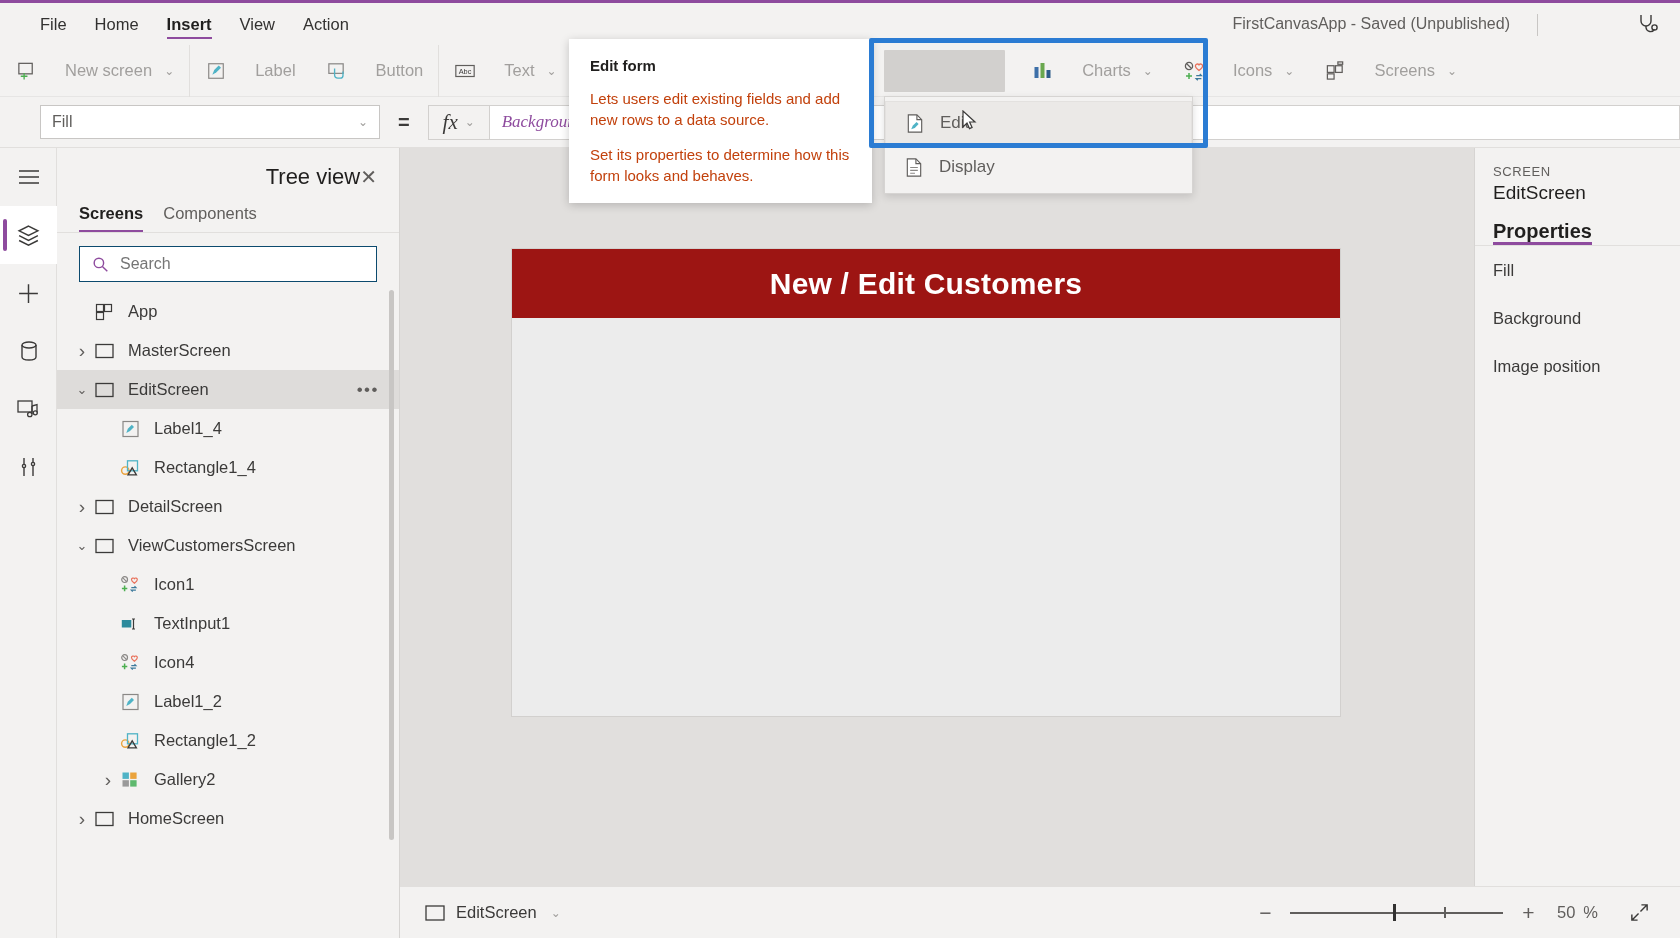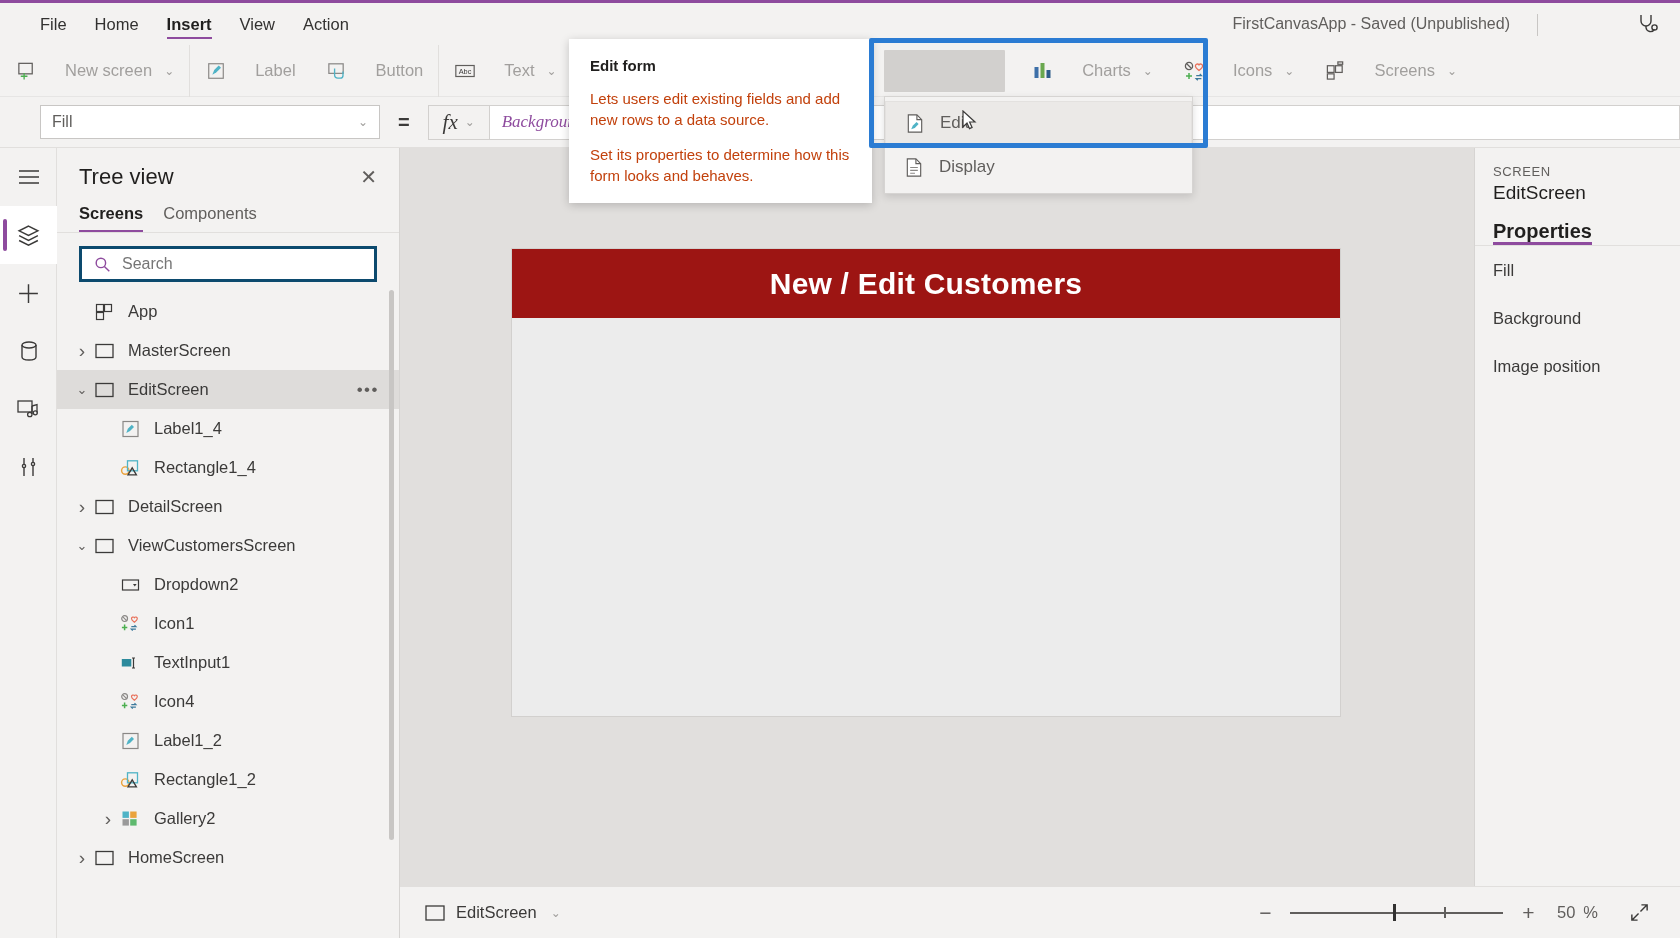--- a/index.html
+++ b/index.html
@@ -138,39 +138,39 @@
     content: ''; position: absolute; left: 3px; top: 13px; width: 4px; height: 32px;
     background: #8e4b9e; border-radius: 2px;
   }
 
   
   .treeview {
     position: absolute; top: 148px; left: 57px; width: 343px; height: 790px;
     background: #f3f2f1; border-right: 1px solid #d6d4d2;
   }
   .tv-head {
-    display: flex; align-items: center; justify-content: space-between;
+    display: flex; align-items: center; justify-content: flex-end;
     padding: 16px 22px 6px 22px;
   }
   .tv-title { font-size: 22px; color: #201f1e; }
   .tv-close { font-size: 20px; color: #605e5c; cursor: pointer; line-height: 1; }
   .tv-tabs { display: flex; gap: 20px; padding: 8px 22px 0 22px; border-bottom: 1px solid #e1dfdd; }
   .tv-tab {
     position: relative; font-size: 16.5px; color: #605e5c;
     padding-bottom: 9px; cursor: pointer;
   }
   .tv-tab.active { color: #201f1e; font-weight: bold; }
   .tv-tab.active::after {
     content: ''; position: absolute; left: 0; right: 0; bottom: 0;
     height: 2.5px; background: #8e4b9e;
   }
   .tv-search-wrap { padding: 13px 22px 10px 22px; }
   .tv-search {
     display: flex; align-items: center; gap: 11px; height: 36px;
-    background: #ffffff; border: 3px solid #0c4a6e; padding: 0 12px;
+    background: #ffffff; border: 1px solid #0c4a6e; padding: 0 12px;
   }
   .tv-search input {
     border: none; outline: none; font-size: 16px; color: #605e5c;
     background: transparent; width: 100%; font-family: "Liberation Sans", sans-serif;
   }
   .tv-list { position: relative; height: 604px; overflow: hidden; }
   .tv-row {
     display: flex; align-items: center; height: 39px; cursor: pointer;
     padding-right: 14px; font-size: 16.5px; color: #3b3a39; position: relative;
   }
@@ -586,30 +586,20 @@
             <svg width="22" height="20" viewBox="0 0 22 20">
               <rect x="2" y="3.5" width="17" height="13" fill="none" stroke="#3b3a39" stroke-width="1.3"></rect>
             </svg>
           </span>
           <span>ViewCustomersScreen</span>
         </div>
         <div class="tv-row" style="padding-left: 40px;">
           <span class="tv-chev">&nbsp;</span>
           <span class="tv-ico">
             <svg width="22" height="20" viewBox="0 0 22 20">
-              <rect x="2.5" y="5" width="16" height="10" fill="none" stroke="#3b3a39" stroke-width="1.2"></rect>
-              <path d="M13 9l1.8 2.4L16.6 9z" fill="#3b3a39"></path>
-            </svg>
-          </span>
-          <span>Dropdown2</span>
-        </div>
-        <div class="tv-row" style="padding-left: 40px;">
-          <span class="tv-chev">&nbsp;</span>
-          <span class="tv-ico">
-            <svg width="22" height="20" viewBox="0 0 22 20">
               <circle cx="4.6" cy="4.6" r="2.9" fill="none" stroke="#8a8886" stroke-width="1.2"></circle>
               <path d="M2.6 2.6l4 4" stroke="#8a8886" stroke-width="1.2"></path>
               <path d="M14.4 8.2c-2.1-1.6-2.9-2.5-2.9-3.5a1.6 1.6 0 0 1 2.9-1 1.6 1.6 0 0 1 2.9 1c0 1-.8 1.9-2.9 3.5z" fill="none" stroke="#e8705a" stroke-width="1.2"></path>
               <path d="M4.6 10.6v5.6M1.9 13.4h5.4" stroke="#4caf50" stroke-width="1.5"></path>
               <path d="M11.3 12.6h4.6l-1.4-1.4M15.9 15.2h-4.6l1.4 1.4" fill="none" stroke="#3d7a9c" stroke-width="1.2"></path>
             </svg>
           </span>
           <span>Icon1</span>
         </div>
         <div class="tv-row" style="padding-left: 40px;">

